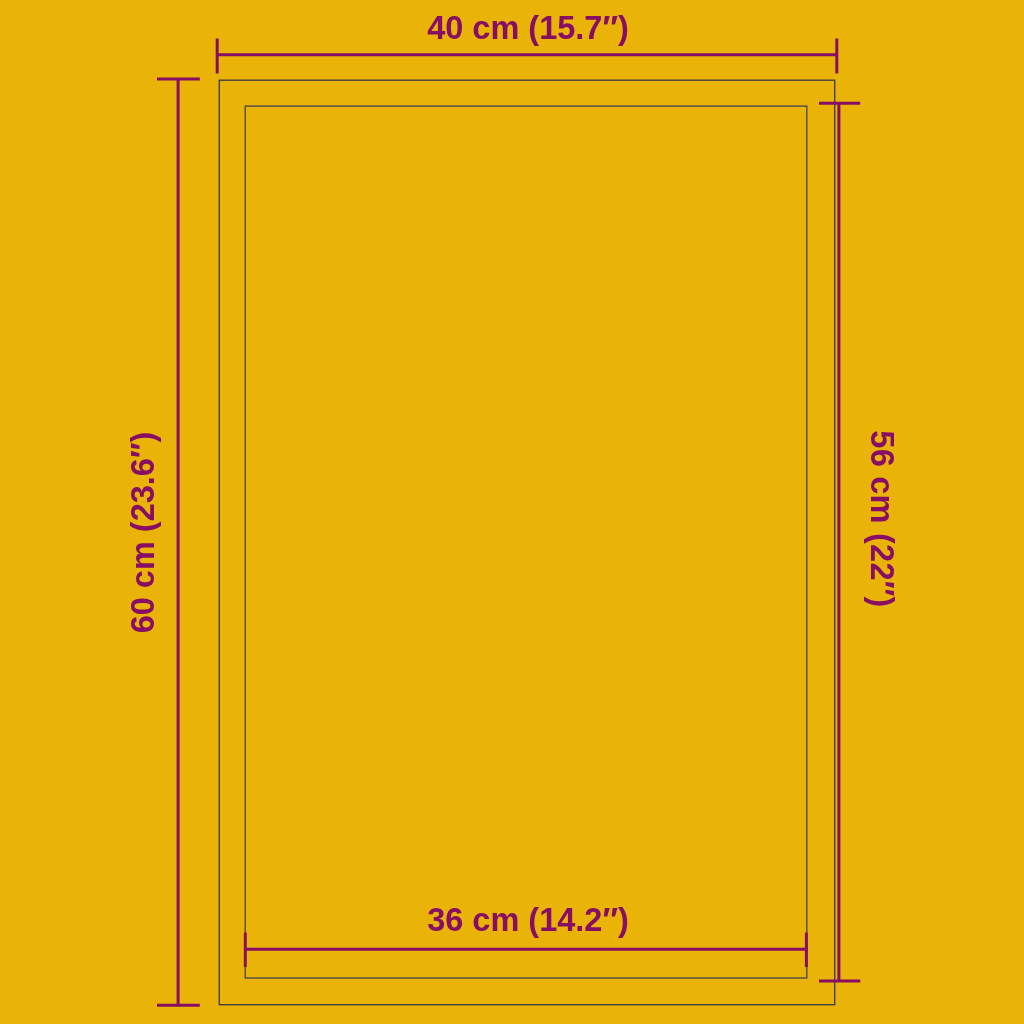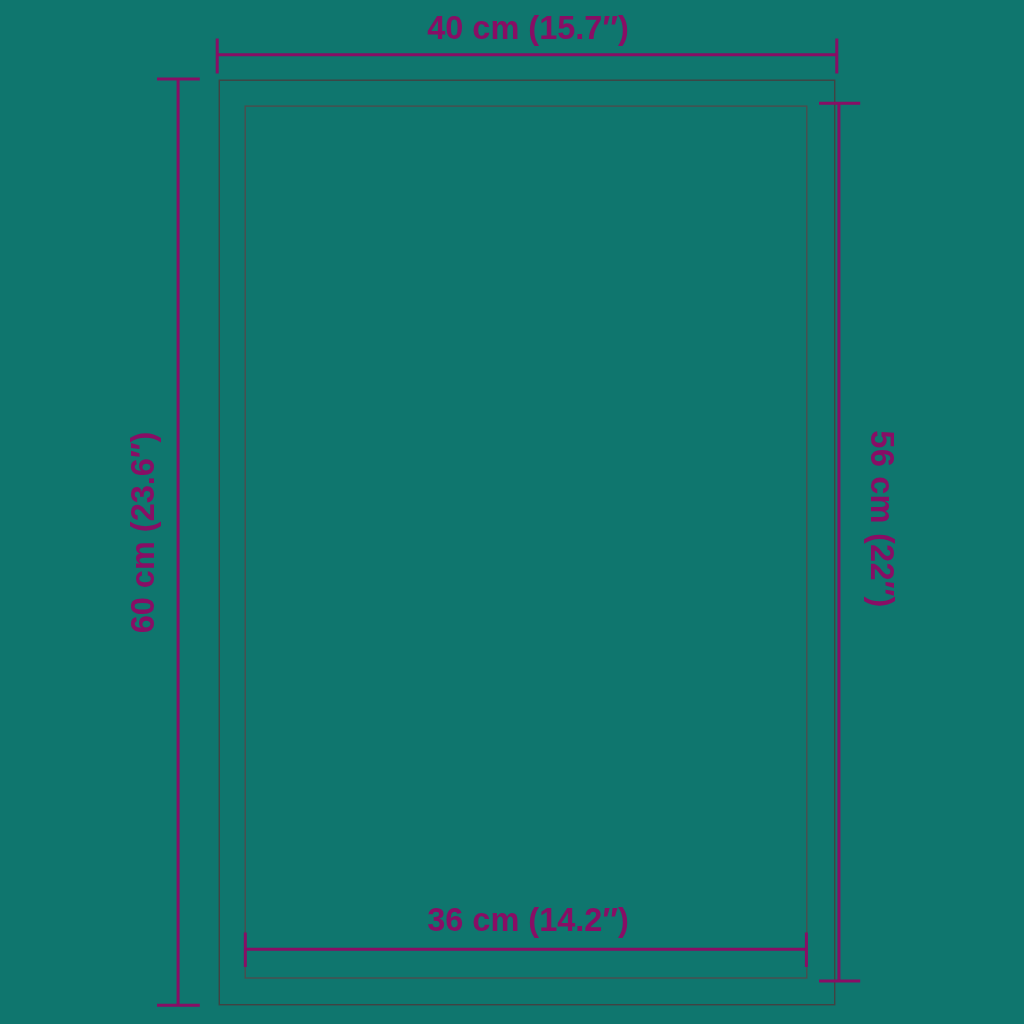--- a/index.html
+++ b/index.html
@@ -1,16 +1,16 @@
 <!DOCTYPE html>
 <html><head>
 <meta charset="utf-8">
 <style>
   html,body{margin:0;padding:0;background:#ffffff;}
-  #page{width:1024px;height:1024px;position:relative;background:#0f766e;overflow:hidden;}
+  #page{width:1024px;height:1024px;position:relative;background:#eab308;overflow:hidden;}
   svg{display:block;}
   text{font-family:"Liberation Sans",sans-serif;font-weight:bold;fill:#880e65;}
 </style>
 </head>
 <body>
 
 <div id="page">
 <svg width="1024" height="1024" viewBox="0 0 1024 1024">
 
   <rect x="219.3" y="80.2" width="615.4" height="924.5" fill="none" stroke="#424242" stroke-width="1.4"></rect>

